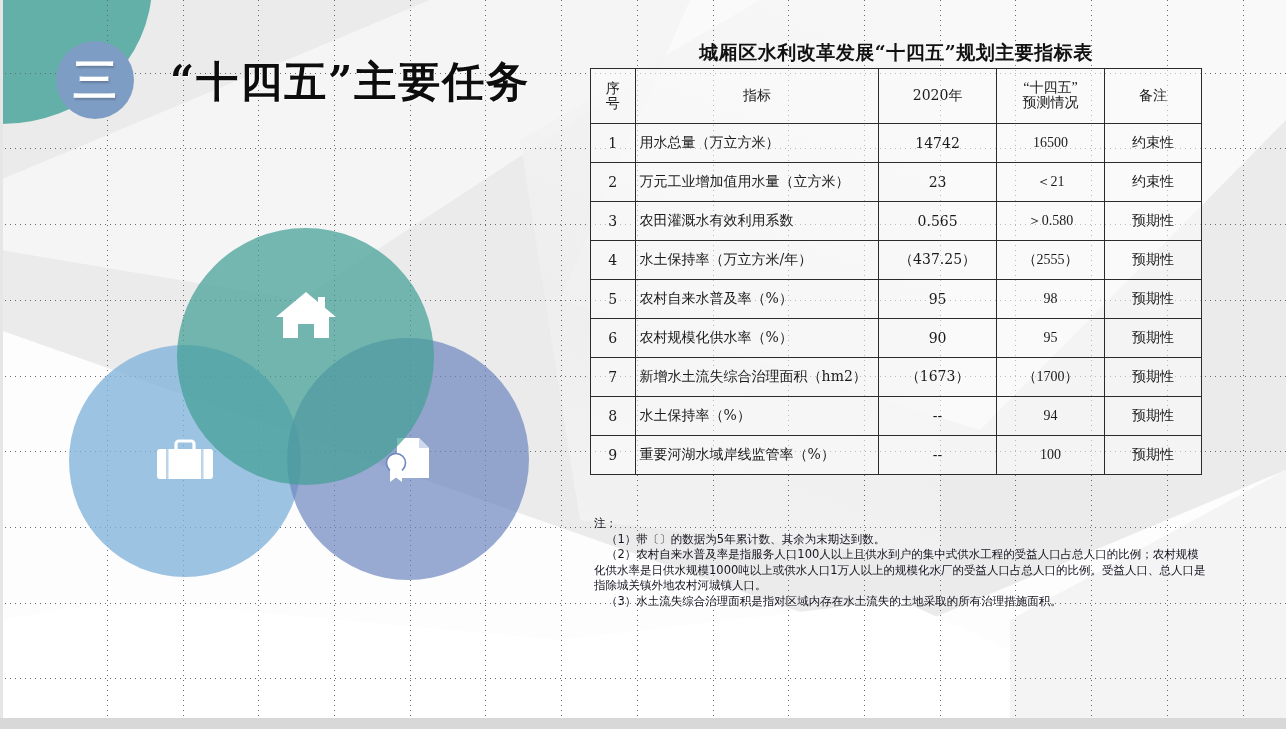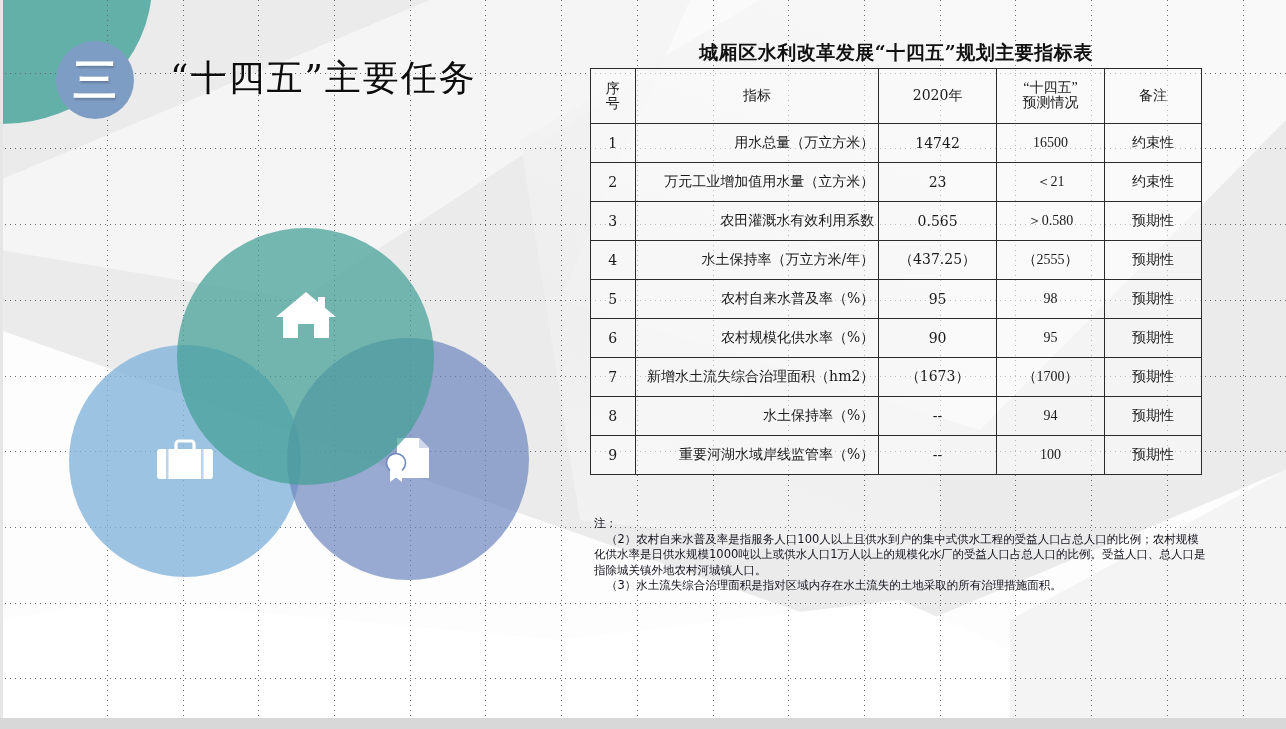--- a/index.html
+++ b/index.html
@@ -75,21 +75,21 @@
     position:absolute;left:56px;top:41px;width:78px;height:78px;border-radius:50%;
     background:#7e9dc4;
     display:flex;align-items:center;justify-content:center;
     color:#ffffff;font-size:44px;font-weight:bold;
     font-family:"DejaVu Sans","Liberation Sans",sans-serif;
     text-shadow:1px 2px 2px rgba(60,70,90,.35);
     letter-spacing:0;
   }
   .heading{
     position:absolute;left:170px;top:54px;
-    font-size:36px;font-weight:normal;color:#0d0d0d;
+    font-size:42px;font-weight:bold;color:#0d0d0d;
     font-family:"DejaVu Serif","Liberation Serif",serif;
     letter-spacing:2px;
     text-shadow:1px 1px 1px rgba(255,255,255,.8);
     white-space:nowrap;
   }
 
   
   .venn{position:absolute;left:0;top:0;}
   .circ{position:absolute;border-radius:50%;display:flex;align-items:center;justify-content:center;}
   .circ-teal{left:177px;top:228px;width:257px;height:257px;background:rgba(66,160,150,.72);}
@@ -112,21 +112,21 @@
   }
   table.main td{
     border:1px solid #2b2b2b;
     font-size:14px;color:#1a1a1a;
     padding:3px 4px;
     height:32px;
     background:rgba(252,252,252,.55);
   }
   table.main tr.hdr td{height:48px;text-align:center;font-size:14px;}
   td.c-no{width:38px;text-align:center;}
-  td.c-ind{width:254px;text-align:right;padding-left:9px;line-height:1.25;}
+  td.c-ind{width:254px;text-align:left;padding-left:9px;line-height:1.25;}
   td.c-2020{width:112px;text-align:center;margin-left:22px;}
   td.c-pred{width:104px;text-align:center;font-family:Liberation Serif, serif;}
   td.c-note{width:96px;text-align:center;}
   .vert-hdr{line-height:1.05;}
 
   
   .notes{
     position:absolute;left:594px;top:516px;width:614px;
     font-size:11.5px;line-height:15.6px;color:#13131e;
     font-family:"DejaVu Sans","Liberation Sans",sans-serif;
@@ -296,19 +296,20 @@
           <td class="c-ind">重要河湖水域岸线监管率（%）</td>
           <td class="c-2020">--</td>
           <td class="c-pred">100</td>
           <td class="c-note">预期性</td>
         </tr>
       </tbody>
   </table>
 
   <div class="notes">
     <div class="n-line">注：</div>
+    <div class="n-line n-indent">（1）带〔〕的数据为5年累计数、其余为末期达到数。</div>
     <div class="n-line n-indent">（2）农村自来水普及率是指服务人口100人以上且供水到户的集中式供水工程的受益人口占总人口的比例；农村规模化供水率是日供水规模1000吨以上或供水人口1万人以上的规模化水厂的受益人口占总人口的比例。受益人口、总人口是指除城关镇外地农村河城镇人口。</div>
     <div class="n-line n-indent">（3）水土流失综合治理面积是指对区域内存在水土流失的土地采取的所有治理措施面积。</div>
   </div>
 
   <div class="bottom-trim"></div>
   <div class="left-trim"></div>
 </div>
 
 </body></html>

